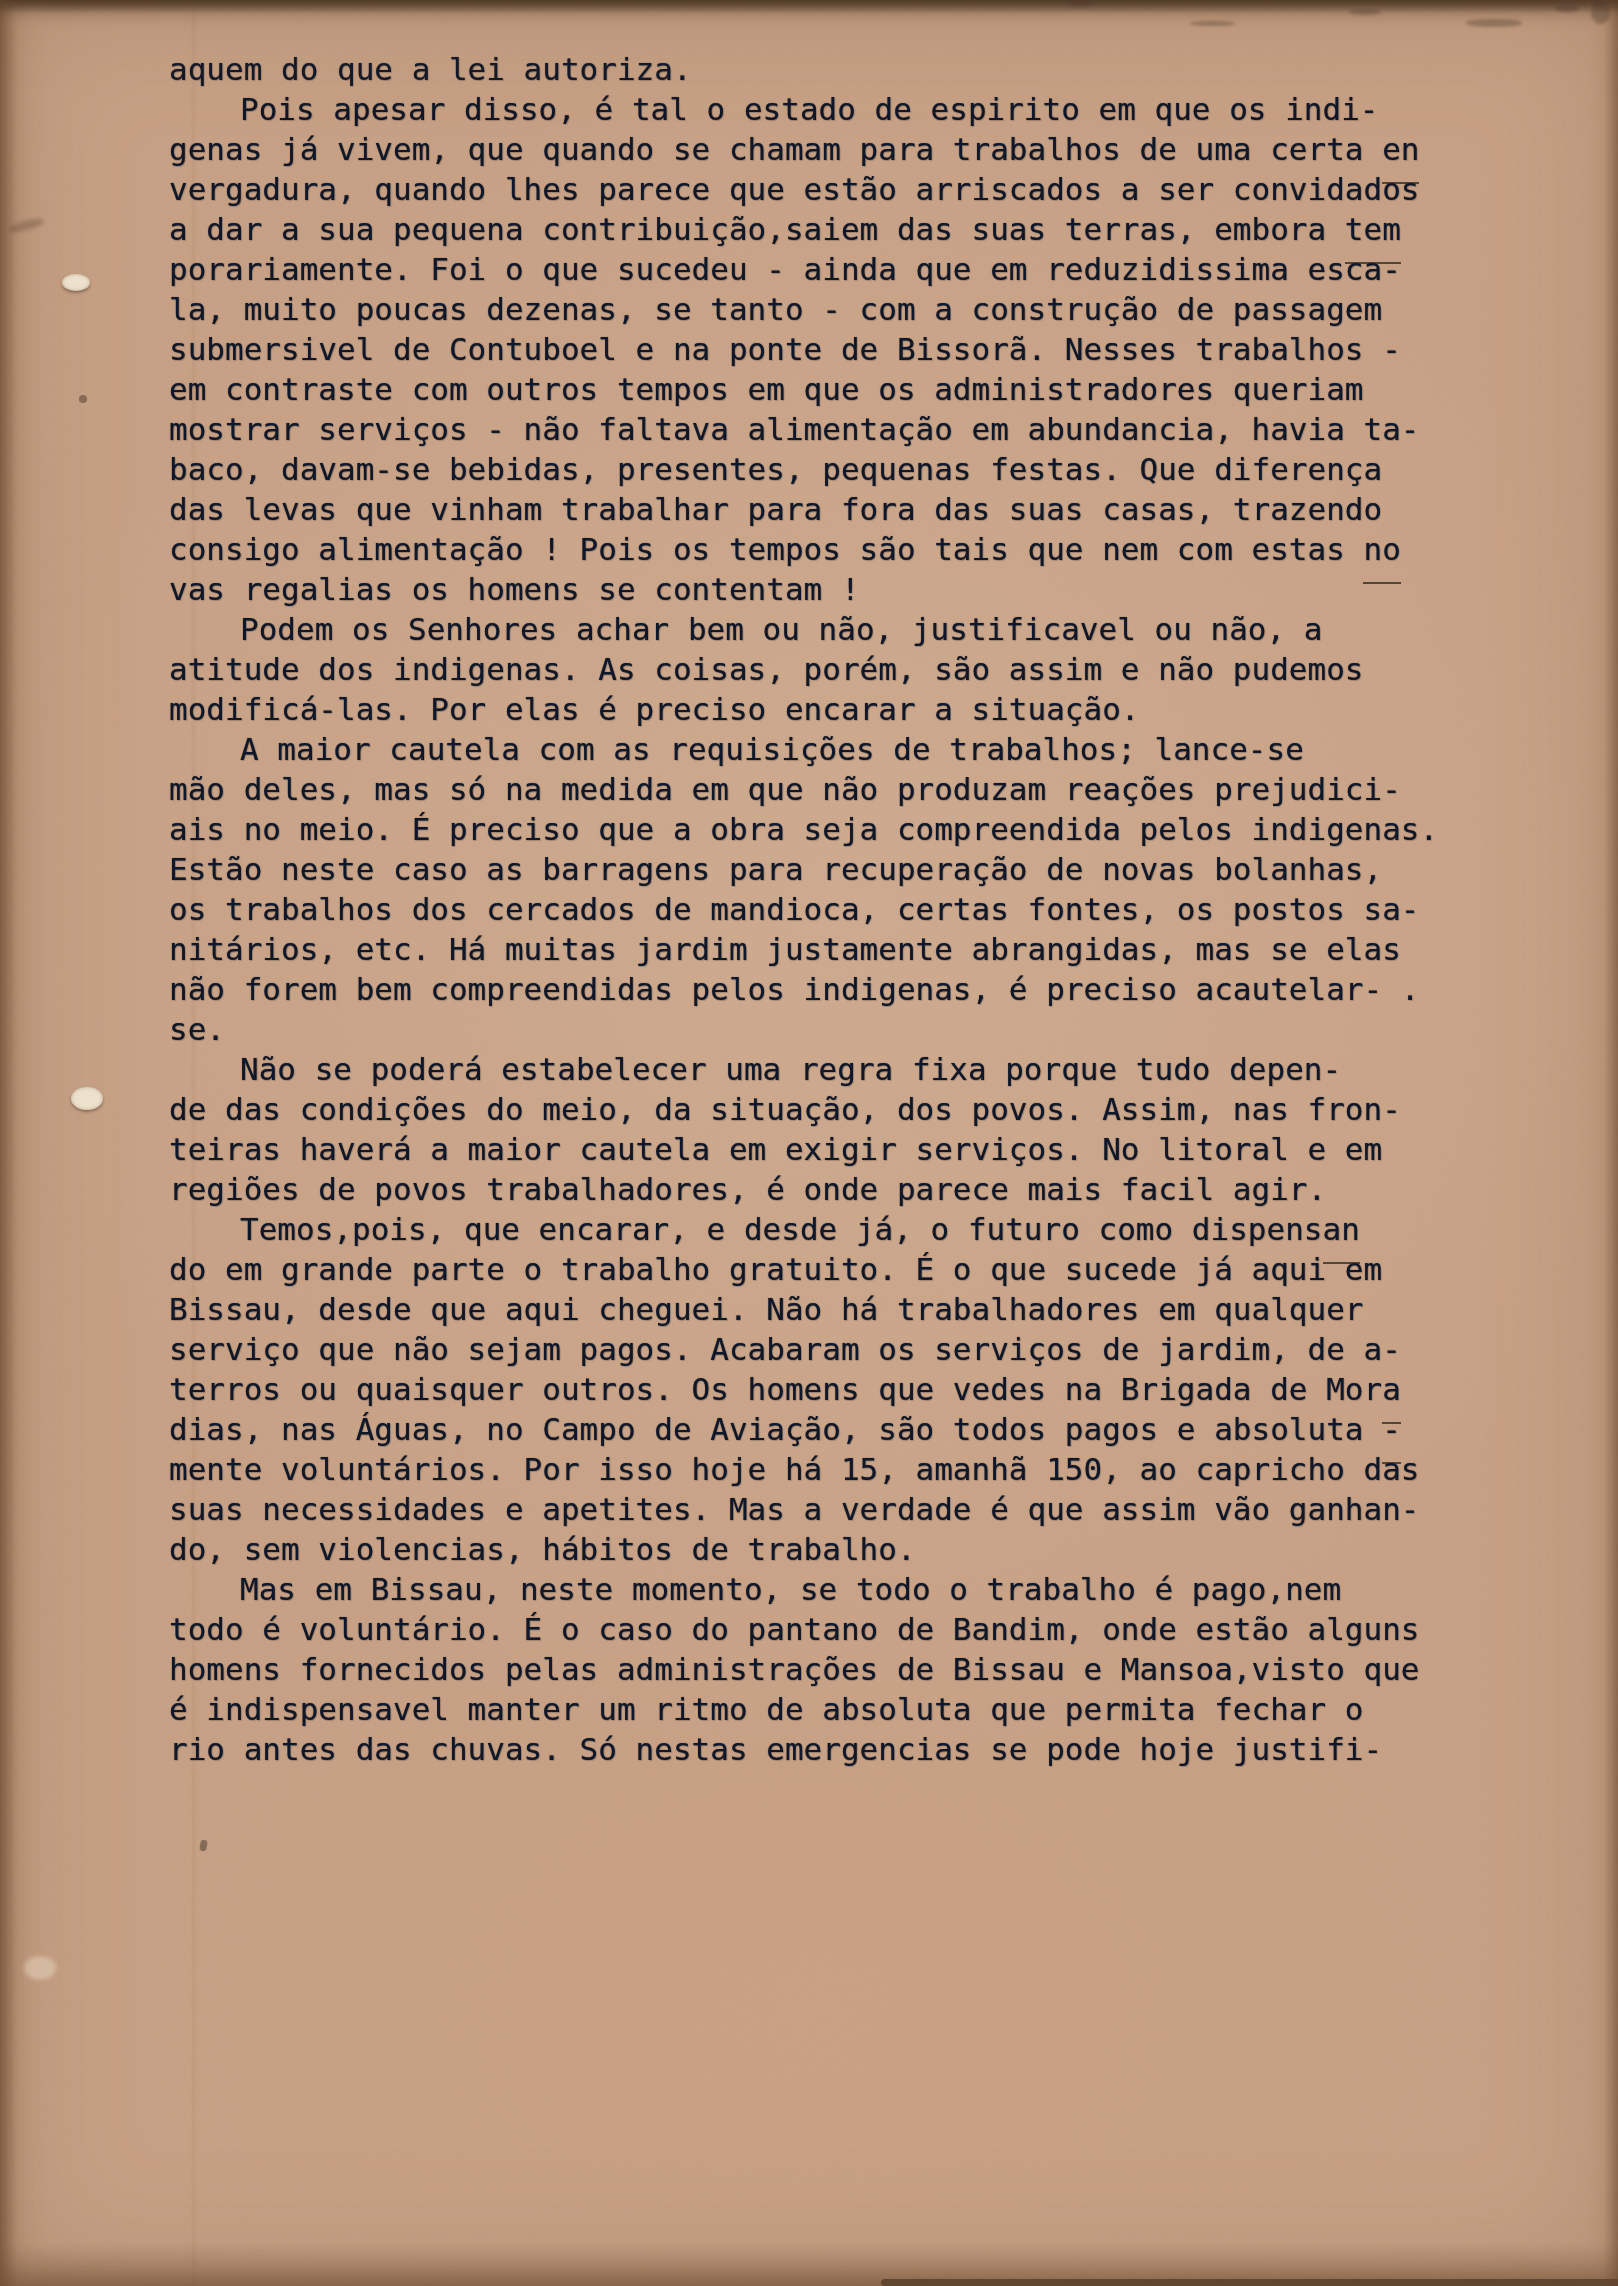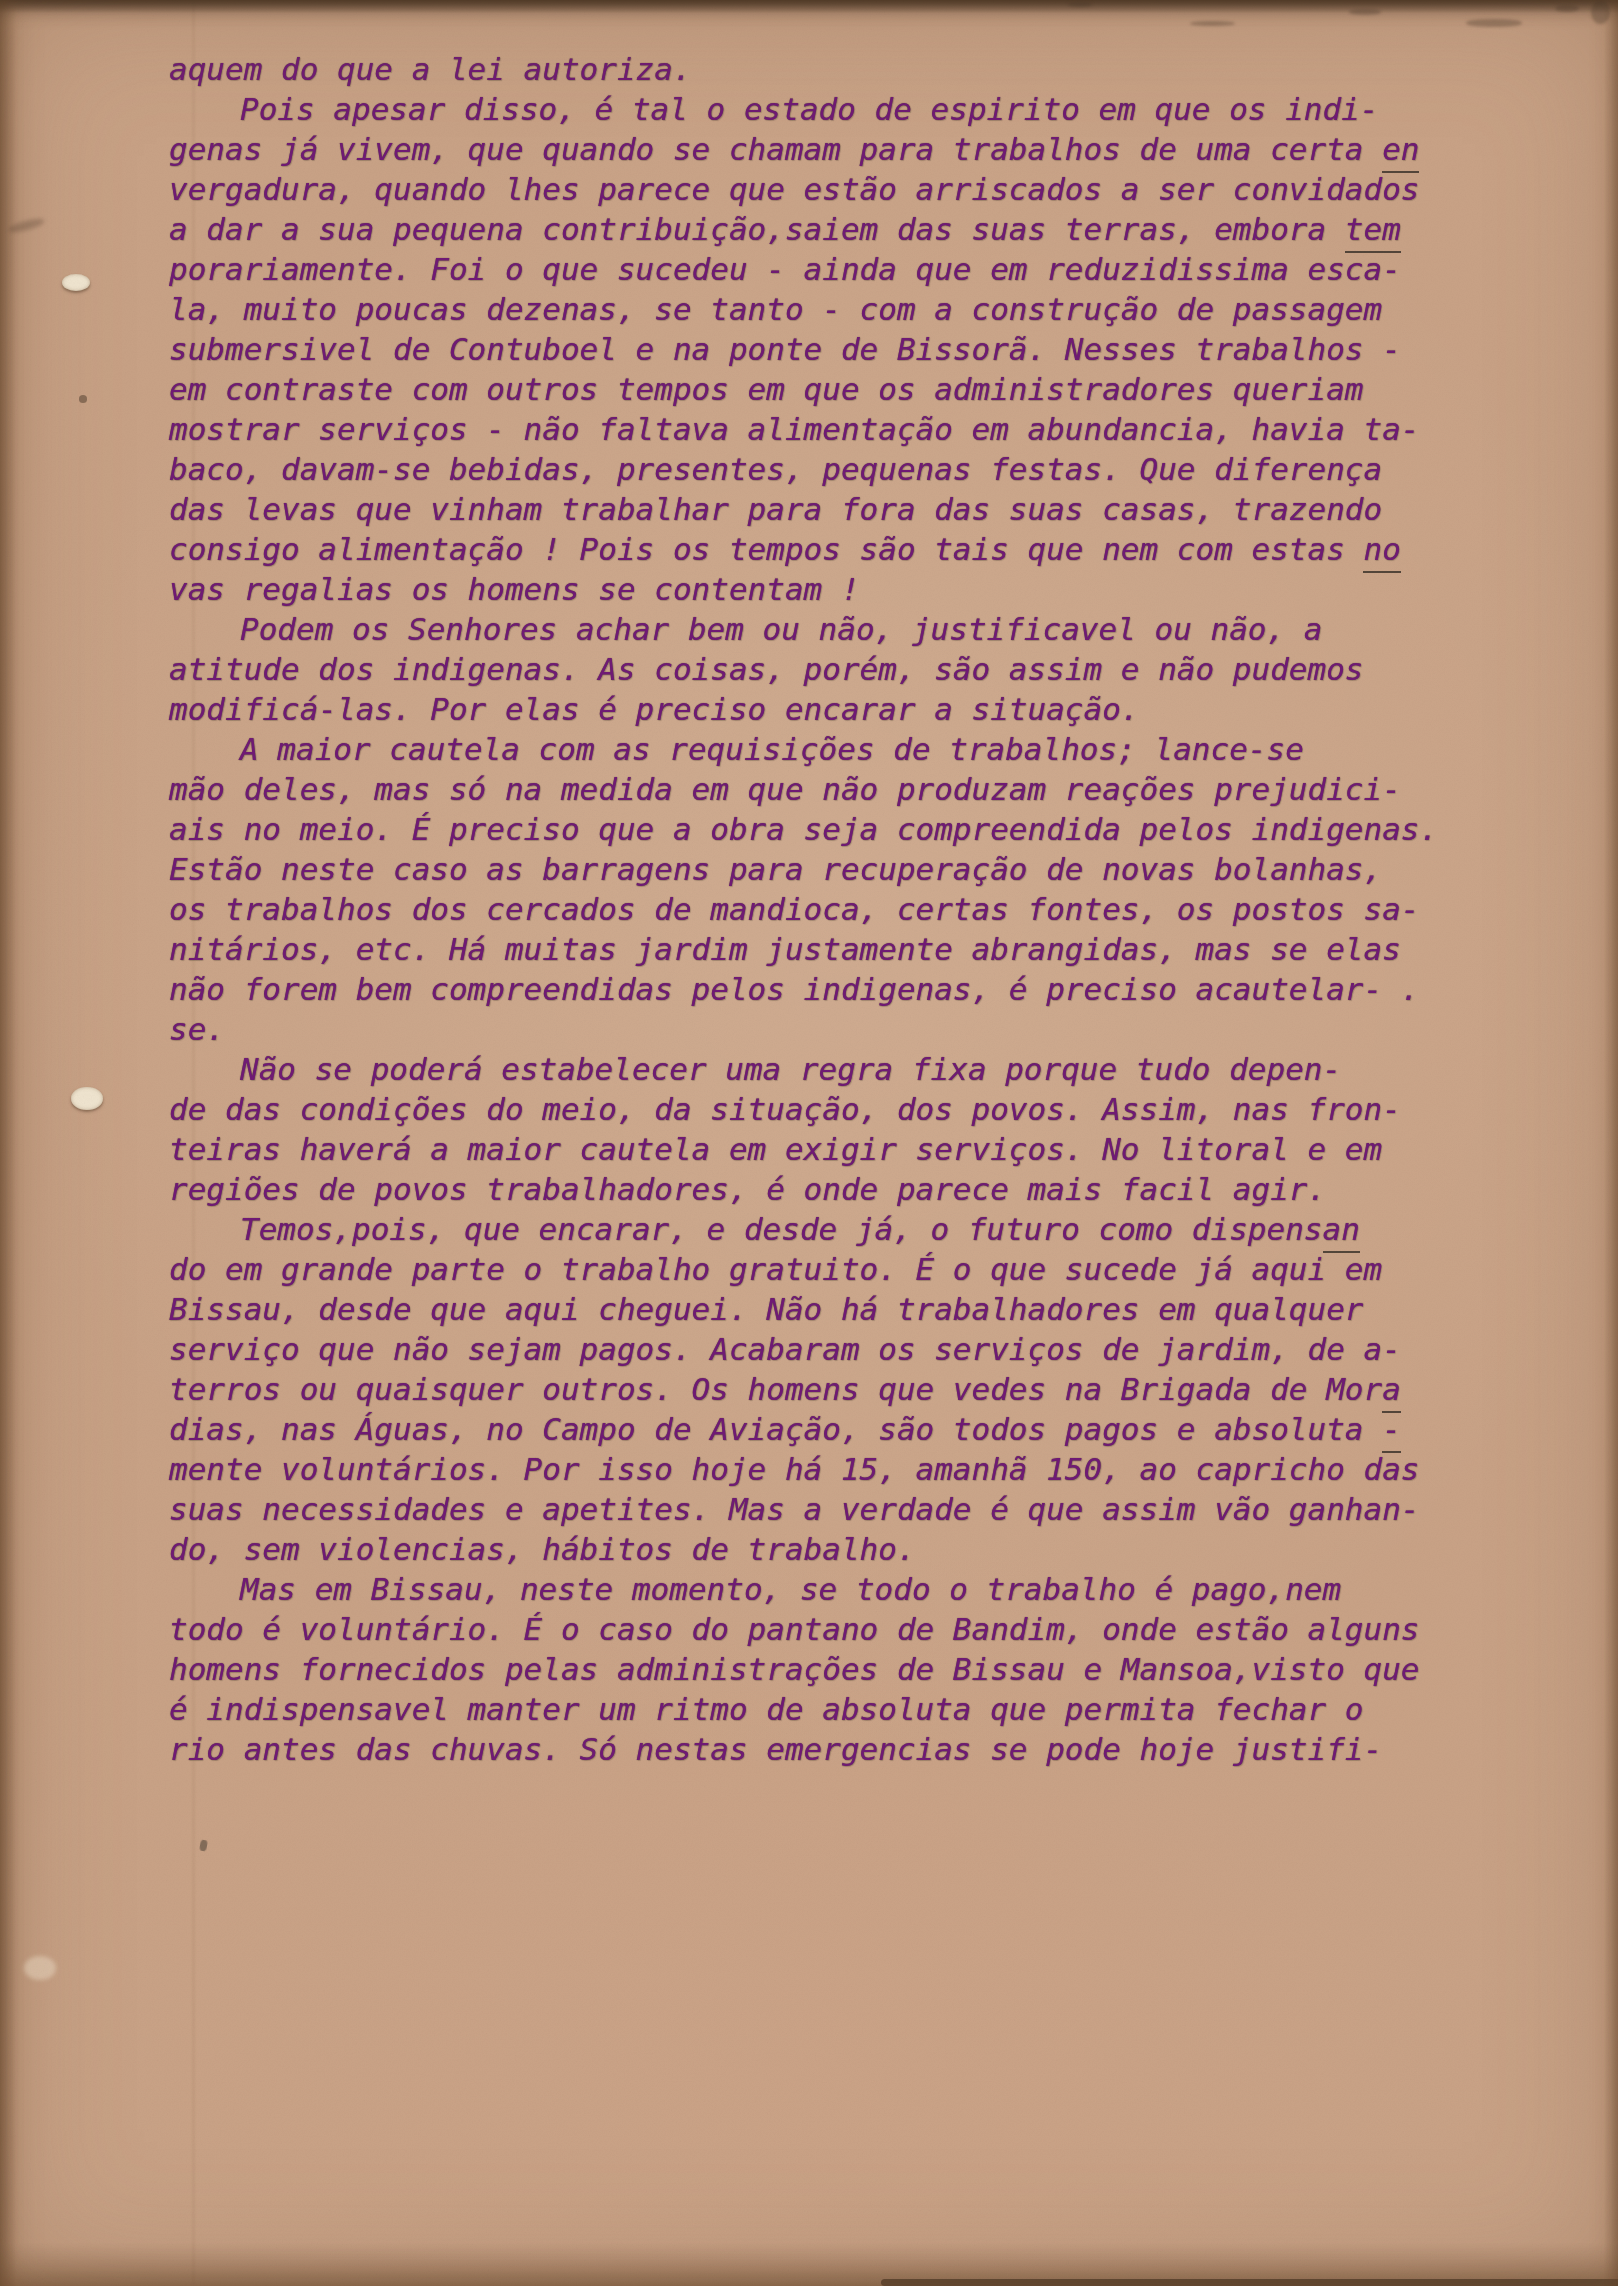--- a/index.html
+++ b/index.html
@@ -112,31 +112,31 @@
     filter: blur(0.2px);
   }
   .line {
     white-space: pre;
     height: 40px;
     line-height: 40px;
     font-size: 31px;
     text-shadow: 0 0 1.1px rgba(62,53,43,0.80), 0.9px 0.9px 0.9px rgba(62,53,43,0.22);
   }
   .line.indent { padding-left: 71px; }
-  .u { border-bottom: 2.8px solid rgba(62,53,43,0.85); padding-bottom: 4px; }
+  .u { border-bottom: 2.8px solid rgba(62,53,43,0.85); padding-bottom: 15px; }
 </style>
 </head>
 <body>
 
 <div class="page" style="background-color: rgb(201, 162, 134);">
 
   <div class="sheen"></div>
   <div class="crease"></div>
 
-  <div class="text-block" id="text-block" style="color: #701a75; font-style: italic;">
+  <div class="text-block" id="text-block" style="color: #0f172a;">
       <div class="line">aquem do que a lei autoriza.</div>
       <div class="line indent">Pois apesar disso, é tal o estado de espirito em que os indi-</div>
       <div class="line">genas já vivem, que quando se chamam para trabalhos de uma certa <span class="u">en</span></div>
       <div class="line">vergadura, quando lhes parece que estão arriscados a ser convidados</div>
       <div class="line">a dar a sua pequena contribuição,saiem das suas terras, embora <span class="u">tem</span></div>
       <div class="line">porariamente. Foi o que sucedeu - ainda que em reduzidissima esca-</div>
       <div class="line">la, muito poucas dezenas, se tanto - com a construção de passagem</div>
       <div class="line">submersivel de Contuboel e na ponte de Bissorã. Nesses trabalhos -</div>
       <div class="line">em contraste com outros tempos em que os administradores queriam</div>
       <div class="line">mostrar serviços - não faltava alimentação em abundancia, havia ta-</div>

